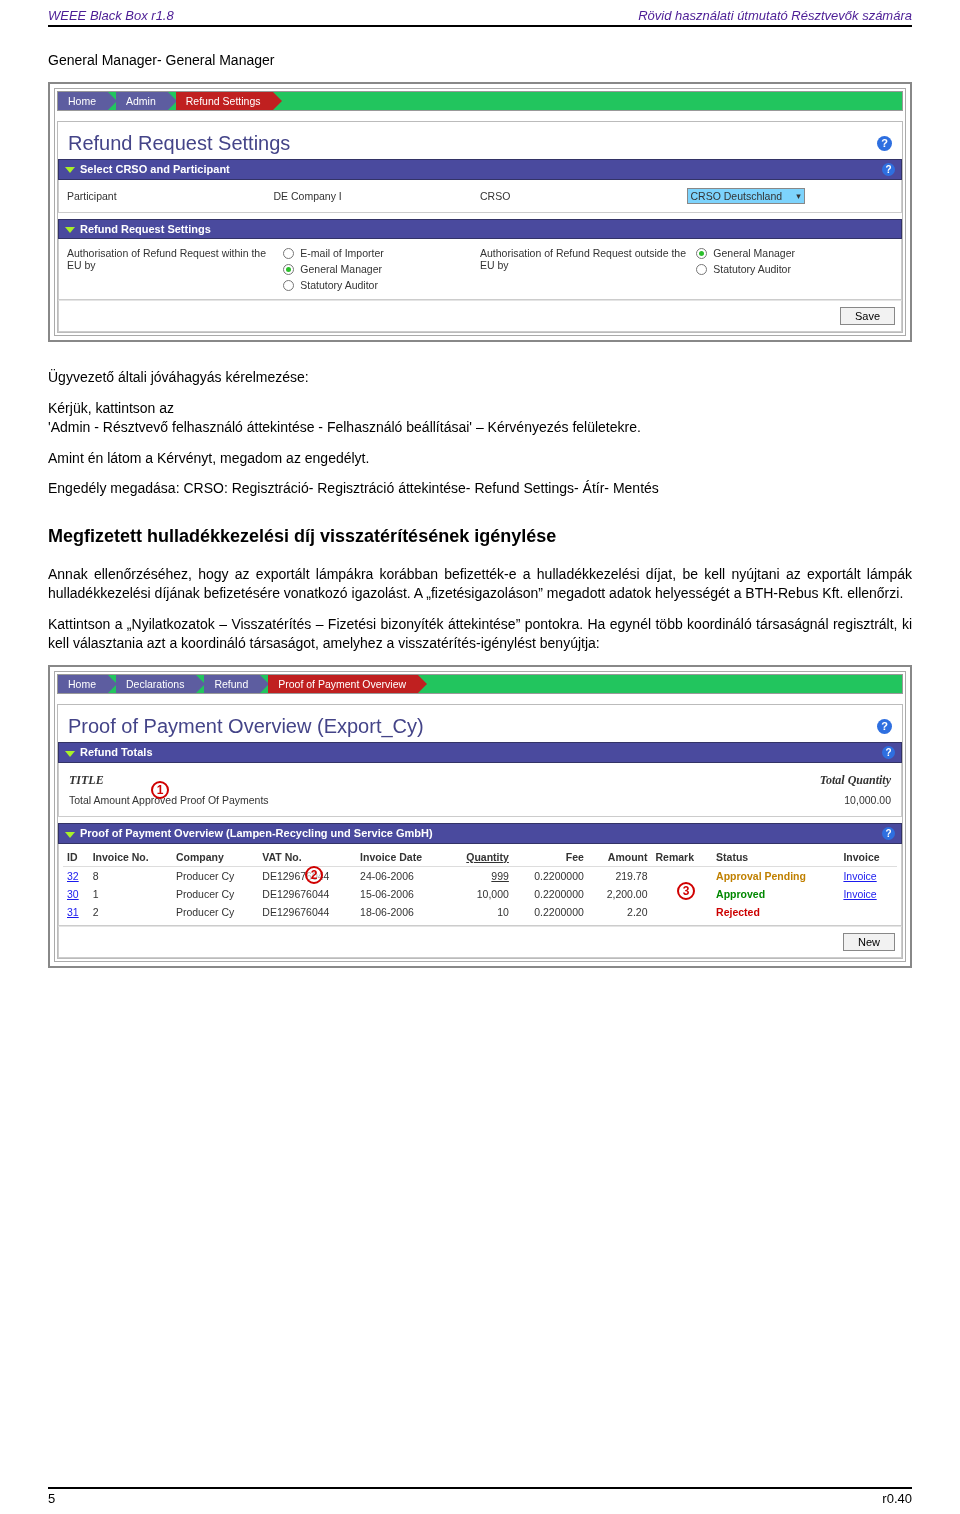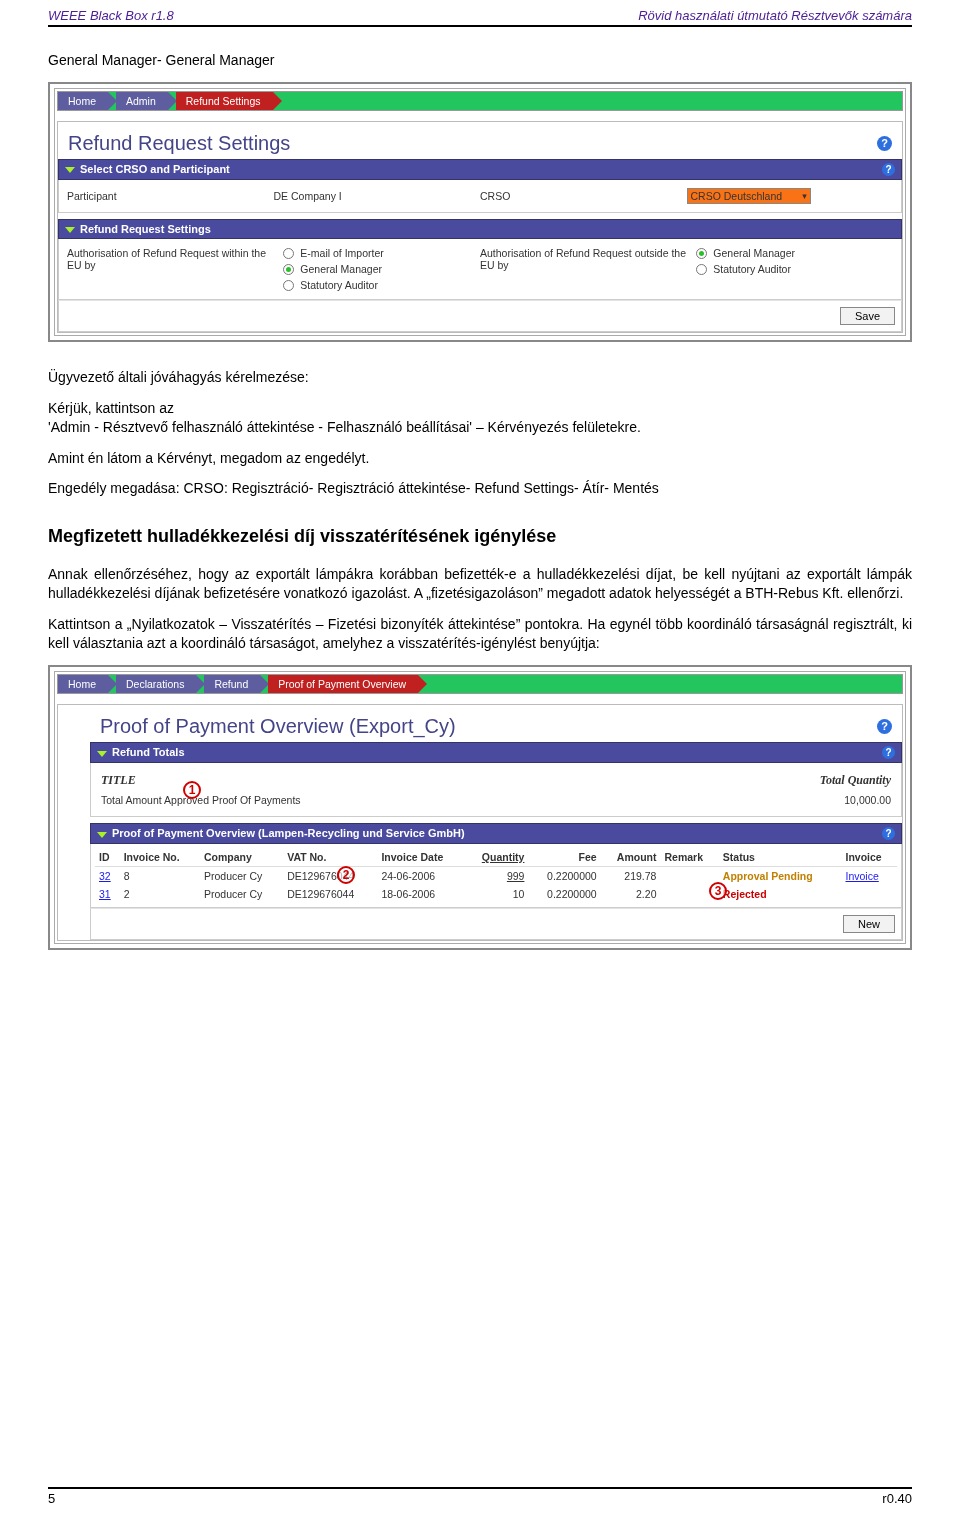--- a/index.html
+++ b/index.html
@@ -28,21 +28,21 @@
   .help-icon { width: 15px; height: 15px; border-radius: 50%; background: #2e6fe0; color: #fff; font-size: 11px; font-weight: bold; display: flex; align-items: center; justify-content: center; }
 
   
   .sec-bar { background: #4a4a9e; color: #fff; font-size: 11px; font-weight: bold; padding: 3px 6px; display: flex; align-items: center; justify-content: space-between; border: 1px solid #333366; }
   .sec-bar .tri { display: inline-block; width: 0; height: 0; border-left: 5px solid transparent; border-right: 5px solid transparent; border-top: 6px solid #a8f028; margin-right: 5px; vertical-align: middle; }
   .sec-body { padding: 8px 8px; border: 1px solid #ccc; border-top: none; font-family: Verdana, sans-serif; font-size: 10.5px; color: #333; }
 
   .row2 { display: flex; align-items: center; }
   .row2 > div { flex: 1; }
   .label-cell { color: #333; }
-  .select { border: 1px solid #888; background: #f97316; font-size: 10.5px; padding: 1px 3px; display: inline-flex; align-items: center; gap: 20px; }
+  .select { border: 1px solid #888; background: #7dd3fc; font-size: 10.5px; padding: 1px 3px; display: inline-flex; align-items: center; gap: 14px; }
   .select .caret { font-size: 9px; }
 
   .radio-list { display: flex; flex-direction: column; gap: 4px; }
   .radio-item { display: flex; align-items: flex-end; gap: 6px; }
   .radio { width: 11px; height: 11px; border: 1px solid #777; border-radius: 50%; display: inline-flex; align-items: center; justify-content: center; background: #fff; }
   .radio.checked::after { content: ""; width: 5px; height: 5px; border-radius: 50%; background: #2bbf2b; }
 
   .btn-row { display: flex; justify-content: flex-end; padding: 6px; border: 1px solid #ccc; border-top: 1px solid #e4e4e4; }
   .btn { border: 1px solid #888; background: #f2f2f2; font-size: 11px; padding: 2px 14px; font-family: Verdana, sans-serif; cursor: pointer; }
 
@@ -168,21 +168,21 @@
 
   <div class="shot-frame shot-rel">
     <div class="shot-inner">
       <div class="crumb-bar">
         <div class="crumb">Home</div>
         <div class="crumb">Declarations</div>
         <div class="crumb">Refund</div>
         <div class="crumb active">Proof of Payment Overview</div>
       </div>
 
-      <div style="border:1px solid #bbb;padding-left:32px;">
+      <div style="border:1px solid #bbb;">
         <div class="panel-title-row">
           <span class="panel-title">Proof of Payment Overview (Export_Cy)</span>
           <span class="help-icon">?</span>
         </div>
 
         <div class="sec-bar">
           <span><span class="tri"></span><span>Refund Totals</span></span>
           <span class="help-icon" style="width:13px;height:13px;font-size:10px;">?</span>
         </div>
         <div class="sec-body" style="position:relative;">
@@ -229,20 +229,33 @@
                   <td>DE129676044</td>
                   <td>24-06-2006</td>
                   <td style="text-align: right; text-decoration: underline;">999</td>
                   <td style="text-align: right;">0.2200000</td>
                   <td style="text-align: right;">219.78</td>
                   <td></td>
                   <td class="status-pending">Approval Pending</td>
                   <td><span class="lnk">Invoice</span></td>
                 </tr>
                 <tr>
+                  <td><span class="lnk">30</span></td>
+                  <td>1</td>
+                  <td>Producer Cy</td>
+                  <td>DE129676044</td>
+                  <td>15-06-2006</td>
+                  <td style="text-align: right;">10,000</td>
+                  <td style="text-align: right;">0.2200000</td>
+                  <td style="text-align: right;">2,200.00</td>
+                  <td></td>
+                  <td class="status-approved">Approved</td>
+                  <td><span class="lnk">Invoice</span></td>
+                </tr>
+                <tr>
                   <td><span class="lnk">31</span></td>
                   <td>2</td>
                   <td>Producer Cy</td>
                   <td>DE129676044</td>
                   <td>18-06-2006</td>
                   <td style="text-align: right;">10</td>
                   <td style="text-align: right;">0.2200000</td>
                   <td style="text-align: right;">2.20</td>
                   <td></td>
                   <td class="status-rejected">Rejected</td>

